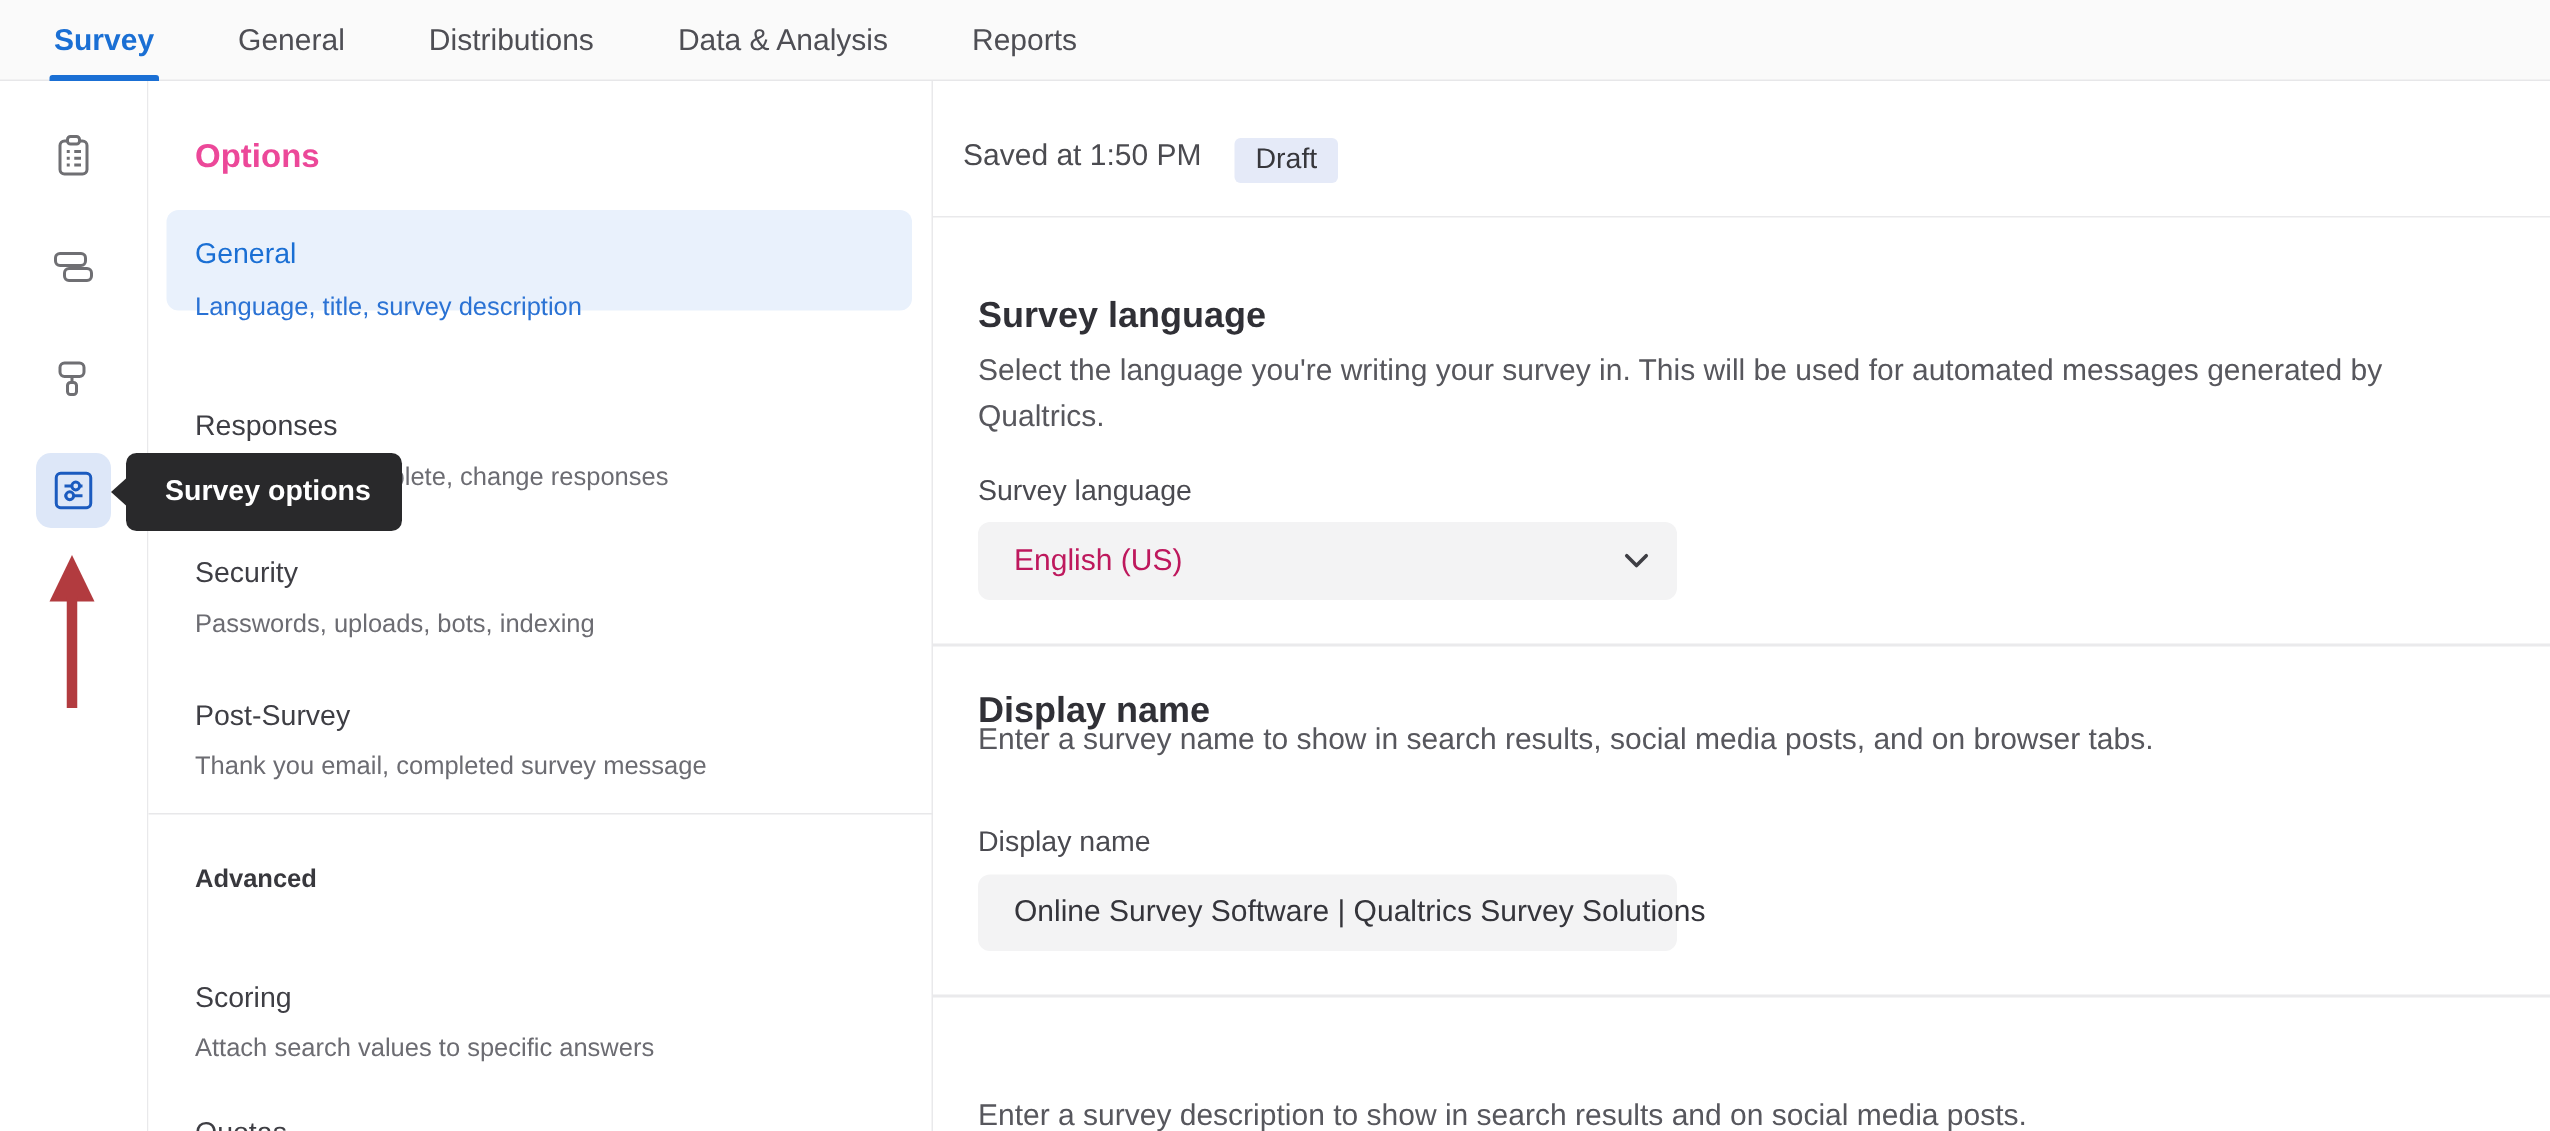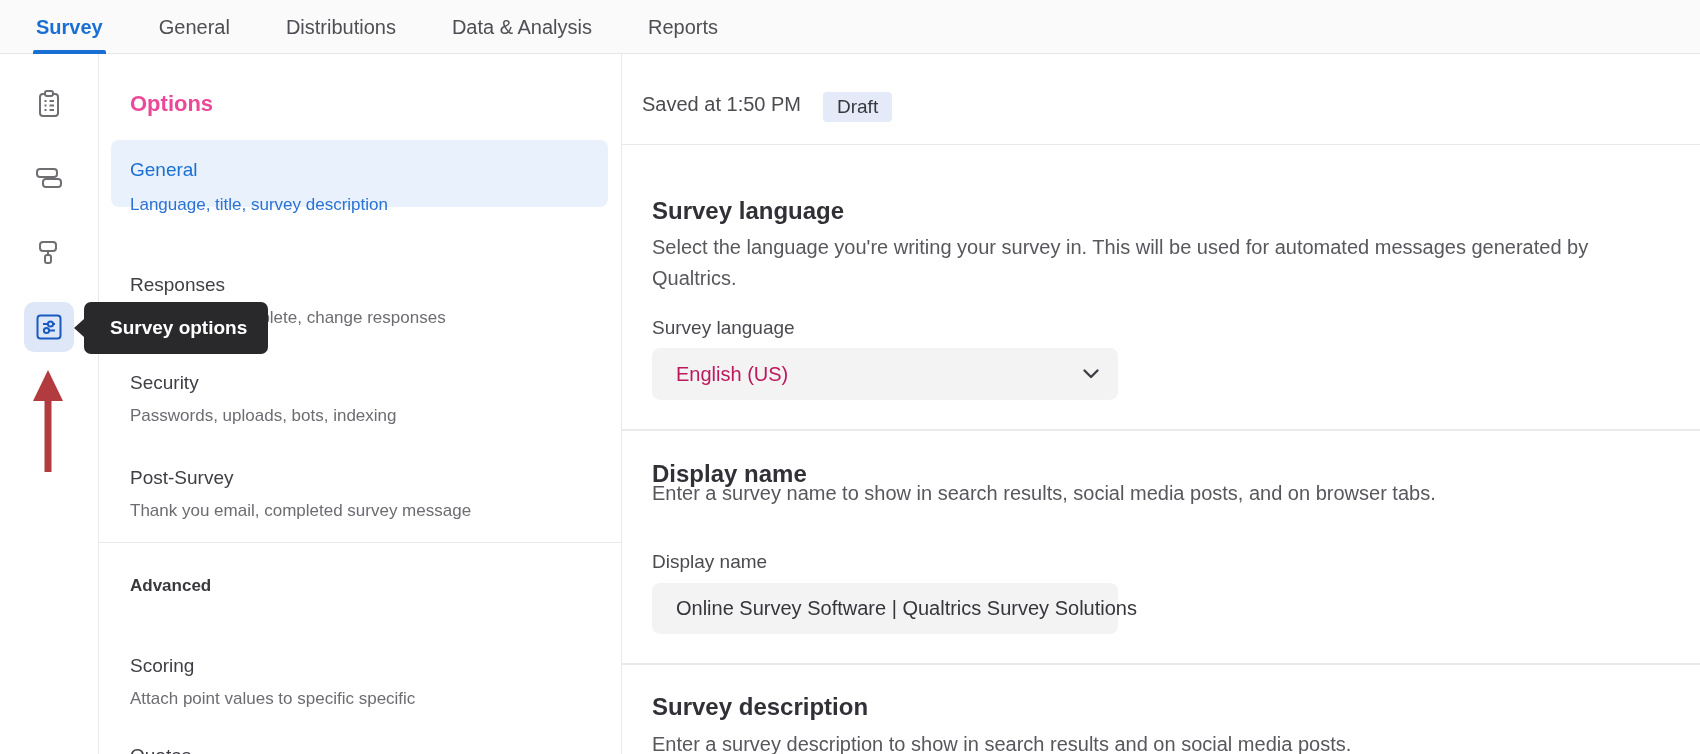--- a/index.html
+++ b/index.html
@@ -191,21 +191,21 @@
   <div class="op-item postsurvey">
     <div class="t">Post-Survey</div>
     <div class="s">Thank you email, completed survey message</div>
   </div>
 
   <div class="op-divider"></div>
   <div class="op-advanced">Advanced</div>
 
   <div class="op-item scoring">
     <div class="t">Scoring</div>
-    <div class="s">Attach point values to specific specific</div>
+    <div class="s">Attach search values to specific answers</div>
   </div>
 
   <div class="op-item quotas">
     <div class="t">Quotas</div>
   </div>
 </div>
 
 <div class="main">
   <div class="saved">Saved at 1:50 PM</div>
   <div class="badge">Draft</div>
@@ -224,15 +224,14 @@
   <div class="hdiv-thick d2"></div>
 
   <div class="sec-heading h2">Display name</div>
   <div class="sec-body b2">Enter a survey name to show in search results, social media posts, and on browser tabs.</div>
   <div class="field-label l2">Display name</div>
   <div class="text-field">
     <span class="val">Online Survey Software | Qualtrics Survey Solutions</span>
   </div>
   <div class="hdiv-thick d3"></div>
 
-  <div class="sec-heading h3">Survey description</div>
   <div class="sec-body b3">Enter a survey description to show in search results and on social media posts.</div>
 </div>
 
 </body></html>

